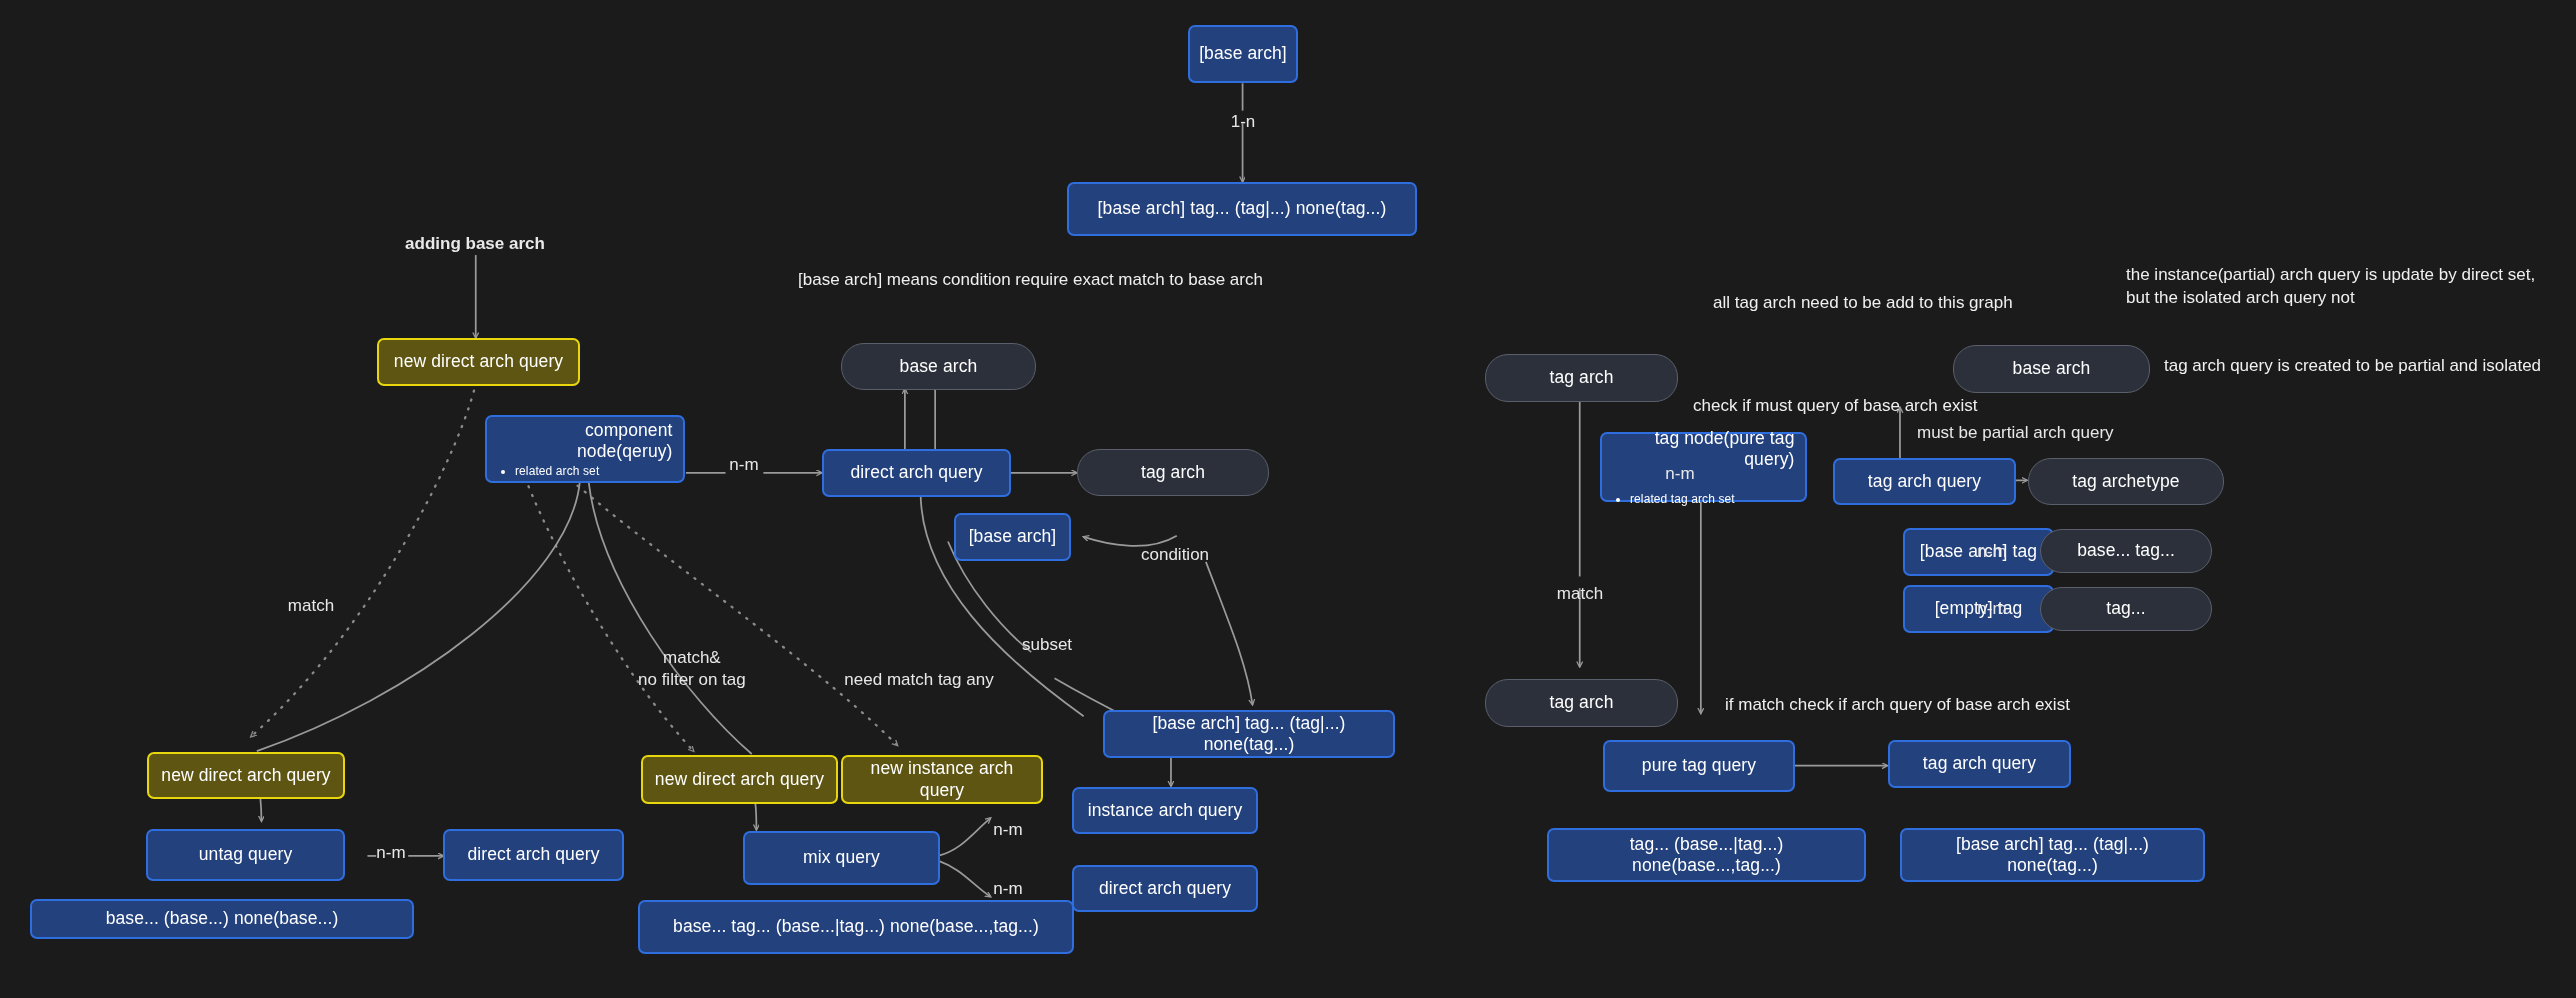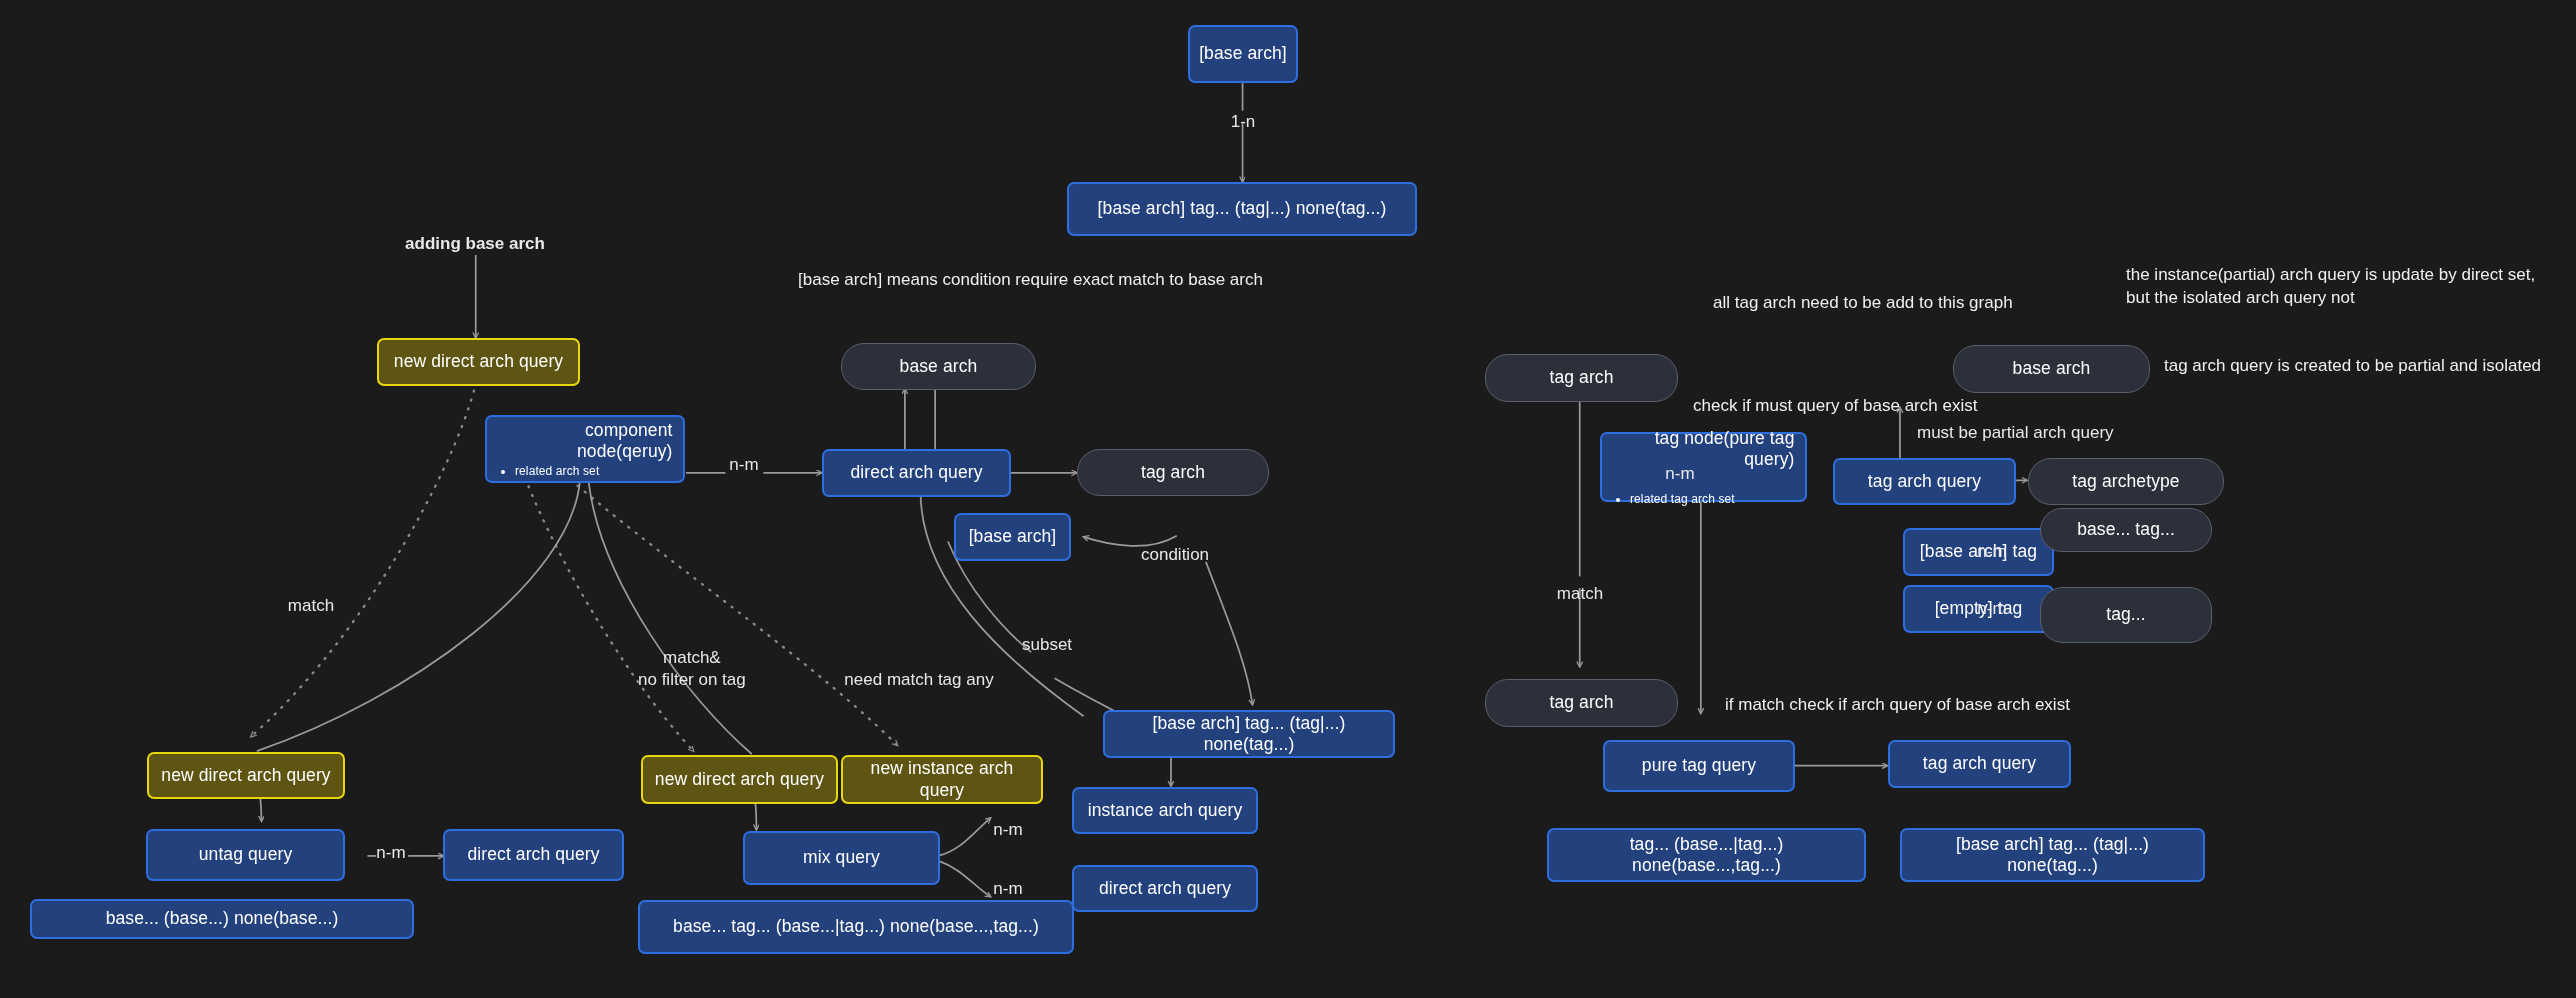--- a/index.html
+++ b/index.html
@@ -322,25 +322,25 @@
     <span>[base arch] tag</span>
   </div>
 
   <div class="node blue" style="left:1903px; top:585px; width:151px; height:48px;">
     <span>[empty] tag</span>
   </div>
 
   <div class="label center" style="left:1992px; top:541px;">n-m</div>
   <div class="label center" style="left:1992px; top:598px;">n-m</div>
 
-  <div class="node gray" style="left:2040px; top:508px; width:172px; height:44px;">
+  <div class="node gray" style="left:2040px; top:529px; width:172px; height:44px;">
     <span>base... tag...</span>
   </div>
 
-  <div class="node gray" style="left:2040px; top:587px; width:172px; height:56px;">
+  <div class="node gray" style="left:2040px; top:587px; width:172px; height:44px;">
     <span>tag...</span>
   </div>
 
   <div class="node blue" style="left:1888px; top:740px; width:183px; height:48px;">
     <span>tag arch query</span>
   </div>
 
   <div class="node blue" style="left:1900px; top:828px; width:305px; height:54px;">
     <span>[base arch] tag... (tag|...) none(tag...)</span>
   </div>

